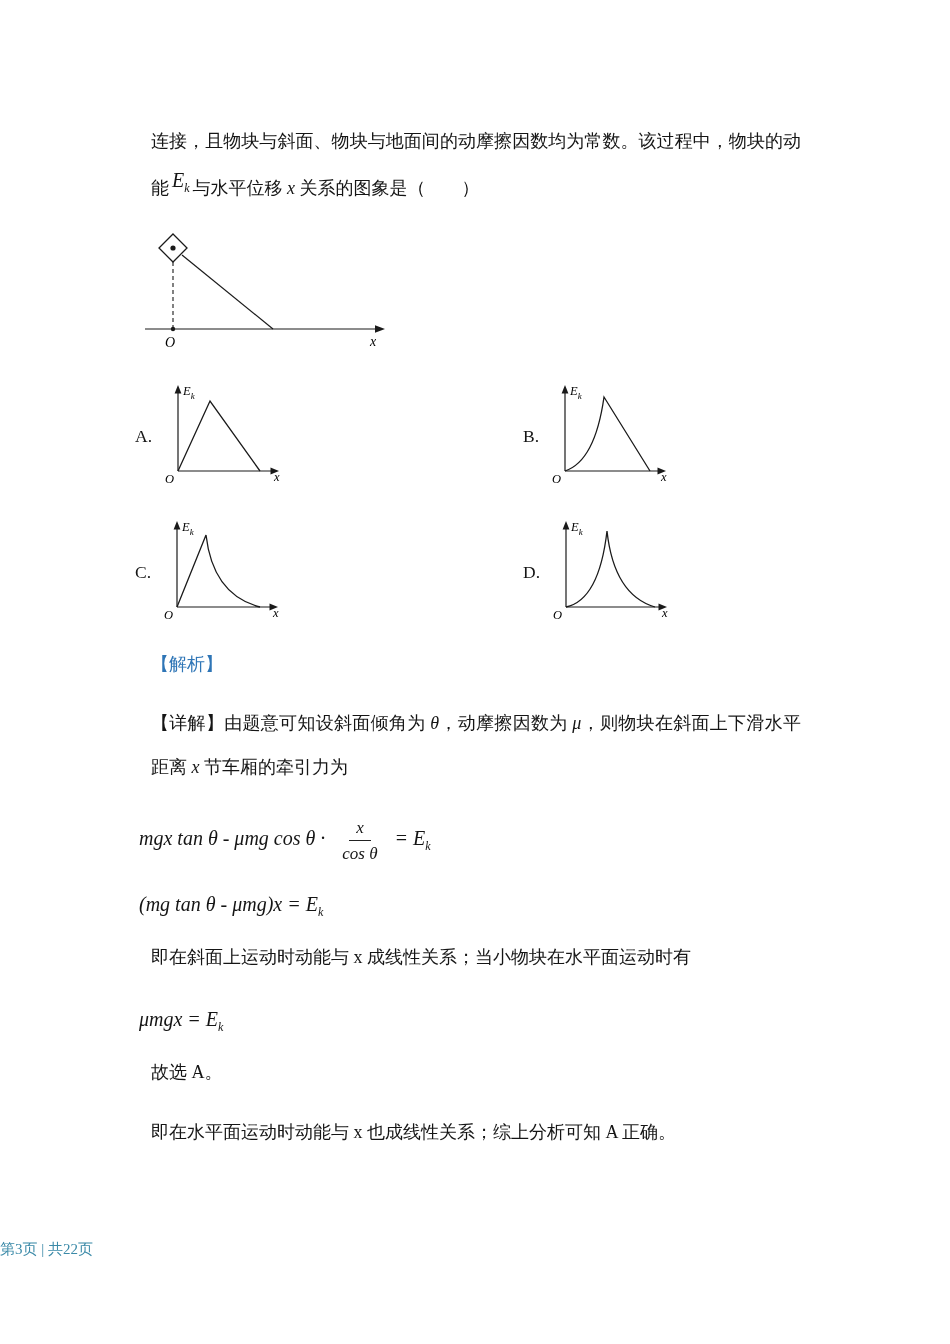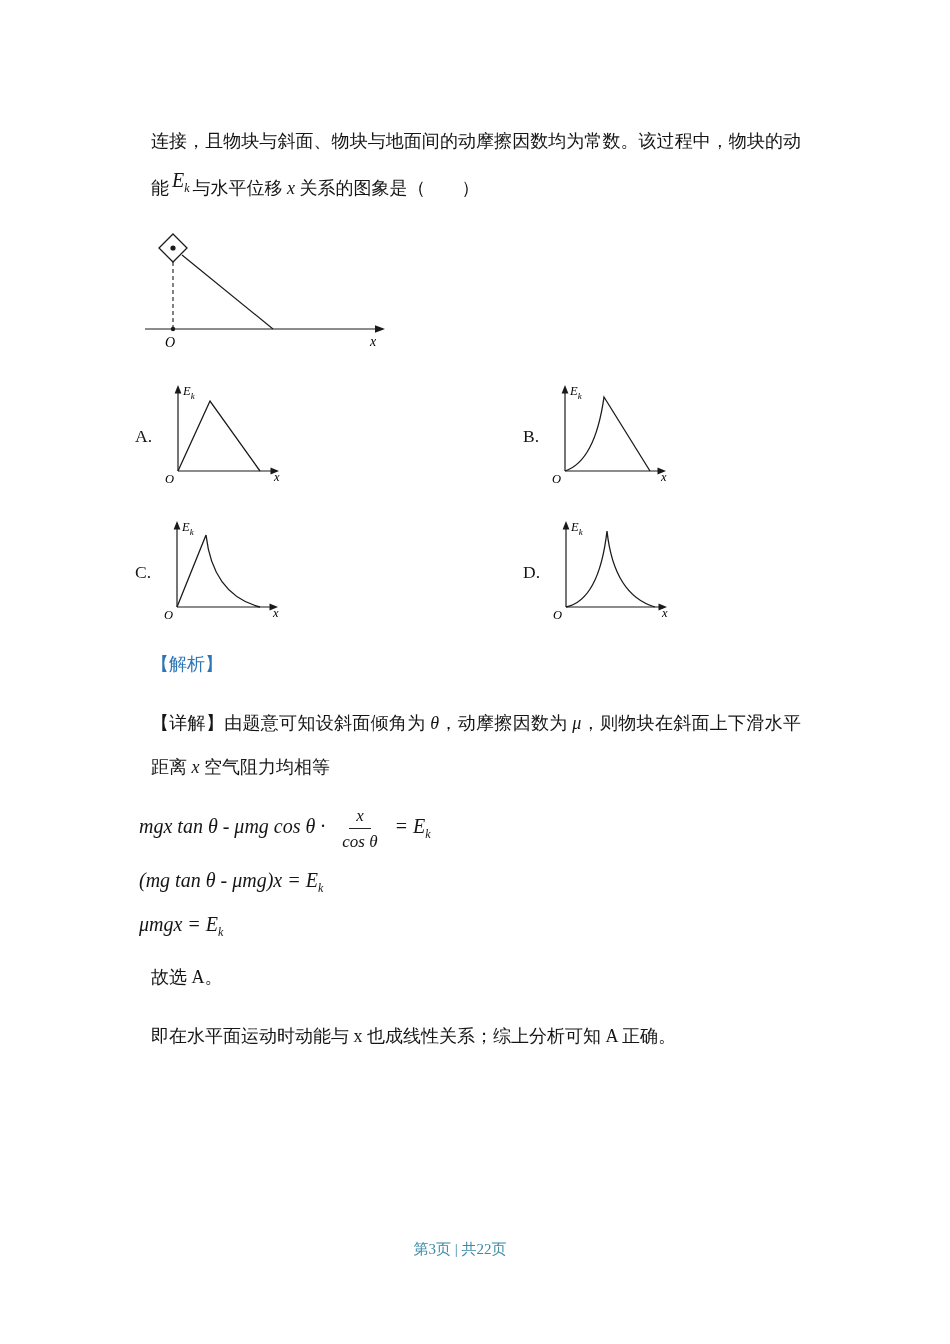--- a/index.html
+++ b/index.html
@@ -27,31 +27,30 @@
   
   .options{display:grid;grid-template-columns:388px 1fr;row-gap:26px;margin:18px 0 4px 0;}
   .option{display:flex;align-items:center;gap:8px;}
   .option-label{font-size:17.5px;}
   svg text{font-family:"Liberation Serif","DejaVu Serif",serif;}
   .axis{stroke:#1a1a1a;stroke-width:1.2;fill:none;}
   .curve{stroke:#1a1a1a;stroke-width:1.3;fill:none;}
   .dash{stroke:#1a1a1a;stroke-width:1.1;stroke-dasharray:4 3;}
 
   
-  .formula{font-size:20px;font-style:italic;line-height:1.25;margin:16px 0 12px 4px;}
+  .formula{font-size:20px;font-style:italic;line-height:1.25;margin:28px 0 12px 4px;}
   .frac{display:inline-flex;flex-direction:column;align-items:center;vertical-align:middle;font-size:17px;margin:0 5px;}
   .frac .num{padding:0 7px 2px 7px;border-bottom:1.2px solid #222;}
   .frac .den{padding:2px 7px 0 7px;}
   .fsub{font-size:12px;}
 
   .footer{
     position:absolute;left:0;top:1240px;width:836px;
-    text-align:center;font-size:15px;
+    text-align:left;font-size:15px;
     color:var(--footer_blue,#3b8aa8);
-    margin-left:42px;
   }
 </style>
 </head>
 <body>
 
 <div class="page">
 
   <p class="para"><span>连接，且物块与斜面、物块与地面间的动摩擦因数均为常数。该过程中，物块的动能</span><span class="ek-raised"><span>E</span><sub>k</sub></span><span>与水平位移 </span><span class="it">x</span><span> 关系的图象是（　　）</span></p>
 
   <div class="figure-wrap">
@@ -124,34 +123,35 @@
         <text x="5" y="102" font-size="12.5" font-style="italic">O</text>
         <text x="114" y="100" font-size="12.5" font-style="italic">x</text>
       </svg>
     </div>
 
   </div>
 
 
   <p class="para"><span class="blue">【解析】</span></p>
 
-  <p class="para"><span>【详解】</span><span>由题意可知设斜面倾角为 </span><span class="it">θ</span><span>，动摩擦因数为 </span><span class="it">μ</span><span>，则物块在斜面上下滑水平距离 </span><span class="it">x</span><span> 空气阻力均相等</span></p>
+  <p class="para"><span>【详解】</span><span>由题意可知设斜面倾角为 </span><span class="it">θ</span><span>，动摩擦因数为 </span><span class="it">μ</span><span>，则物块在斜面上下滑水平距离 </span><span class="it">x</span><span> 节车厢的牵引力为</span></p>
 
   <div class="formula">
     <span>mgx tan θ - μmg cos θ ·</span>
     <span class="frac">
         <span class="num">x</span>
         <span class="den">cos θ</span>
       </span>
     <span>= E</span><sub class="fsub">k</sub>
   </div>
 
 
   <div class="formula"><span>(mg tan θ - μmg)x = E</span><sub class="fsub">k</sub></div>
 
+  <p class="para">即在斜面上运动时动能与 x 成线性关系；当小物块在水平面运动时有</p>
 
   <div class="formula"><span>μmgx = E</span><sub class="fsub">k</sub></div>
 
   <p class="para">故选 A。</p>
 
   <p class="para">即在水平面运动时动能与 x 也成线性关系；综上分析可知 A 正确。</p>
 
 
 </div>
 

